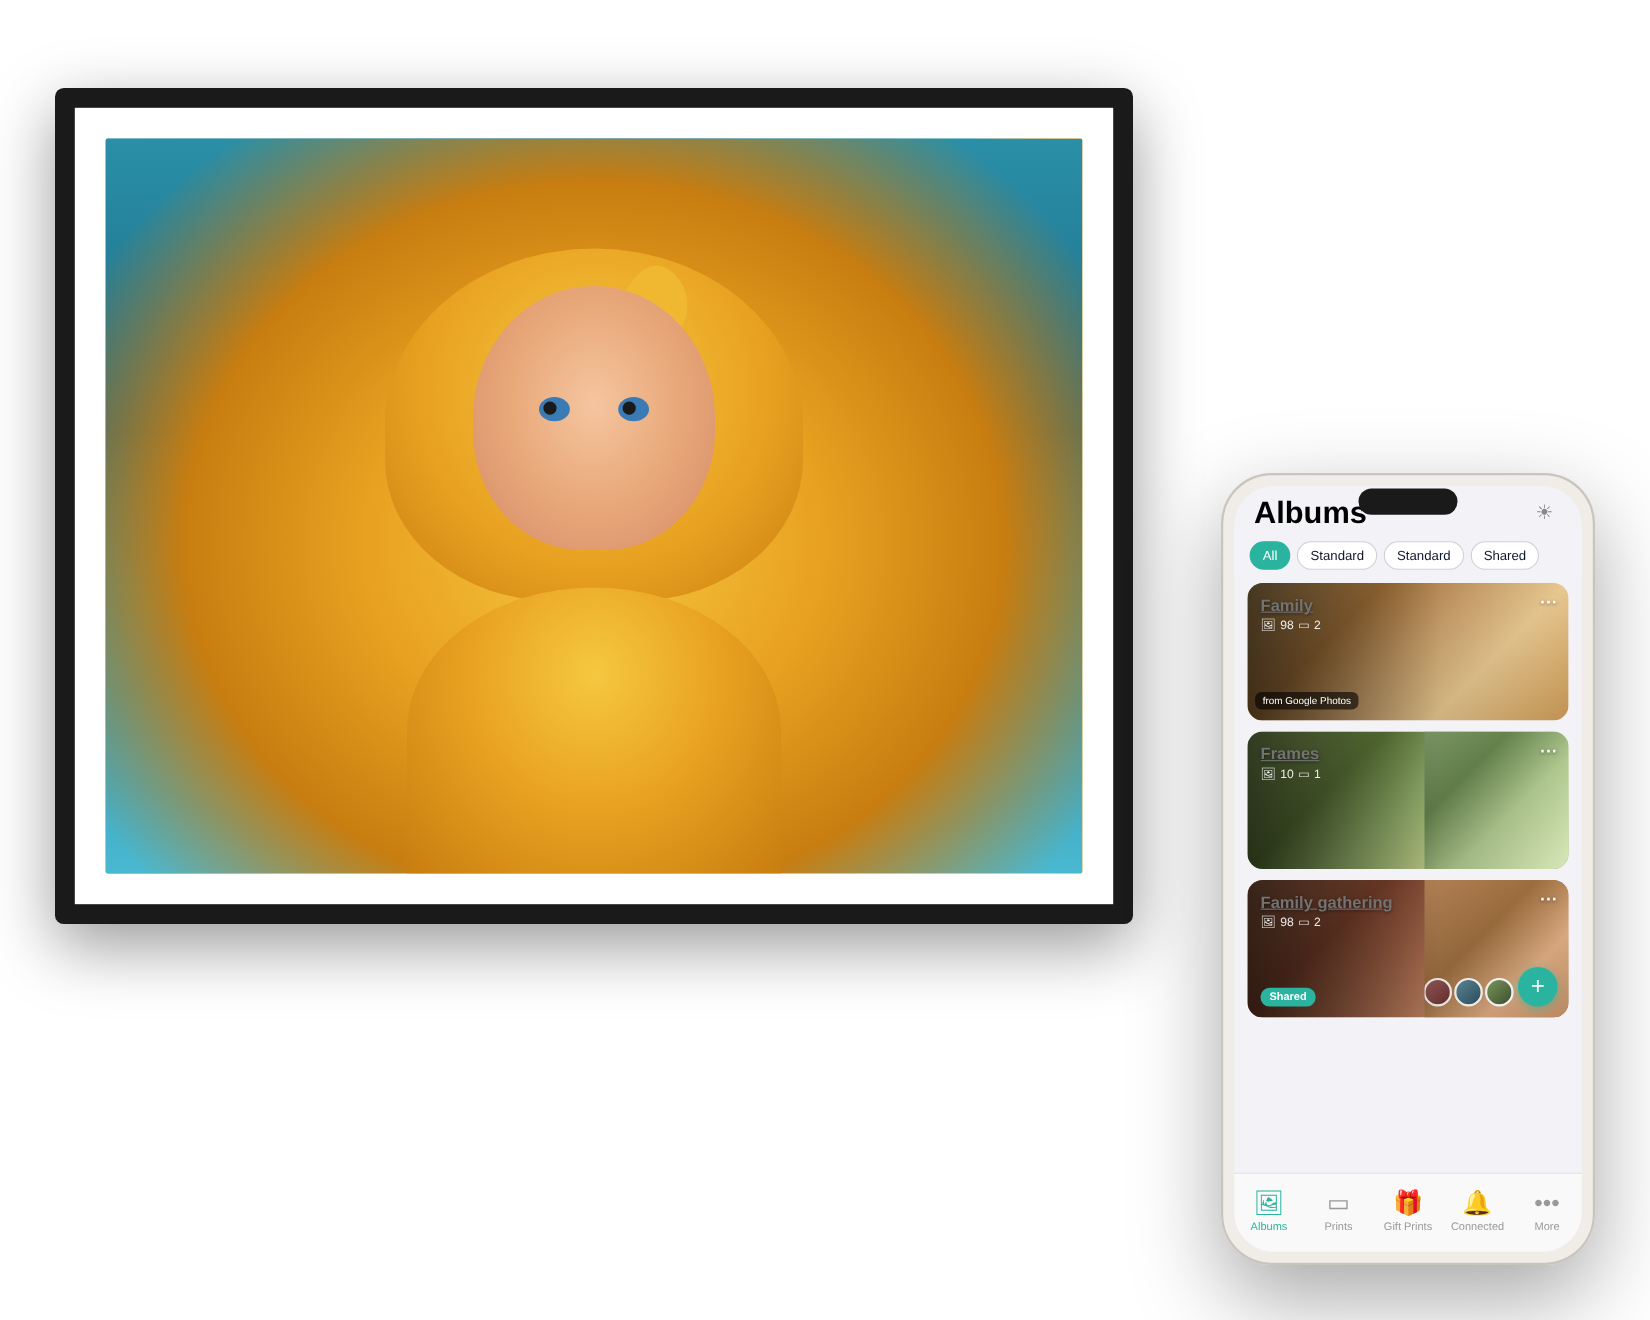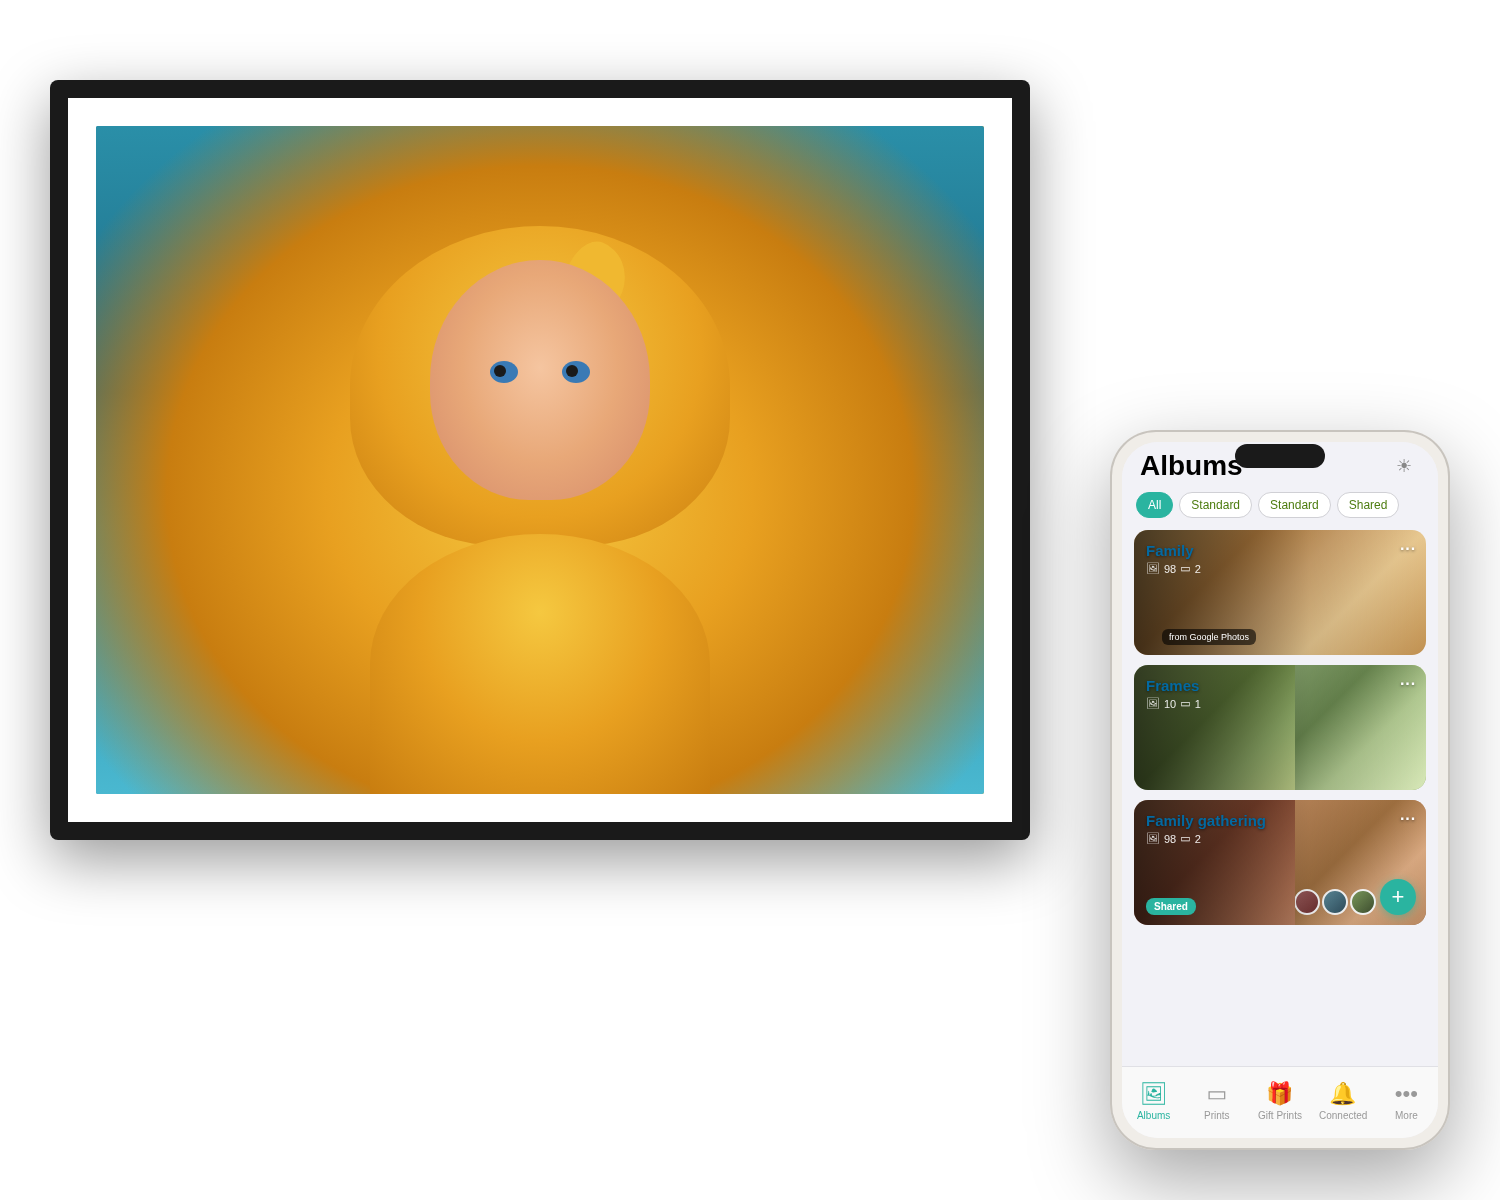--- a/index.html
+++ b/index.html
@@ -235,21 +235,21 @@
       text-align: center;
     }
     .filter-tab {
       padding: 5px 11px;
       border-radius: 14px;
       font-size: 12px;
       font-weight: 500;
       white-space: nowrap;
       border: 1px solid #d0d0d5;
       background: #fff;
-      color: #4d7c0f;
+      color: #0f172a;
     }
     .filter-tab.active {
       background: #2ab4a0;
       color: #fff;
       border-color: #2ab4a0;
     }
     
     .albums-list {
       flex: 1;
       overflow-y: auto;
@@ -287,22 +287,23 @@
     }
     .album-info {
       position: absolute;
       top: 12px;
       left: 12px;
       color: #fff;
     }
     .album-name {
       font-size: 15px;
       font-weight: 700;
-      color: #0369a1;
+      color: #737373;
       text-shadow: 0 1px 3px rgba(0,0,0,0.5);
+      text-decoration: underline;
     }
     .album-meta {
       font-size: 11px;
       color: rgba(255,255,255,0.9);
       margin-top: 3px;
       display: flex;
       align-items: center;
       gap: 4px;
     }
     .album-more {
@@ -321,21 +322,21 @@
       background: #2ab4a0;
       color: #fff;
       font-size: 10px;
       font-weight: 600;
       padding: 3px 8px;
       border-radius: 8px;
     }
     .google-photos-badge {
       position: absolute;
       bottom: 10px;
-      left: 28px;
+      left: 7px;
       background: rgba(0,0,0,0.6);
       color: #fff;
       font-size: 9px;
       padding: 3px 7px;
       border-radius: 6px;
     }
     
     .fab {
       position: absolute;
       bottom: 10px;

